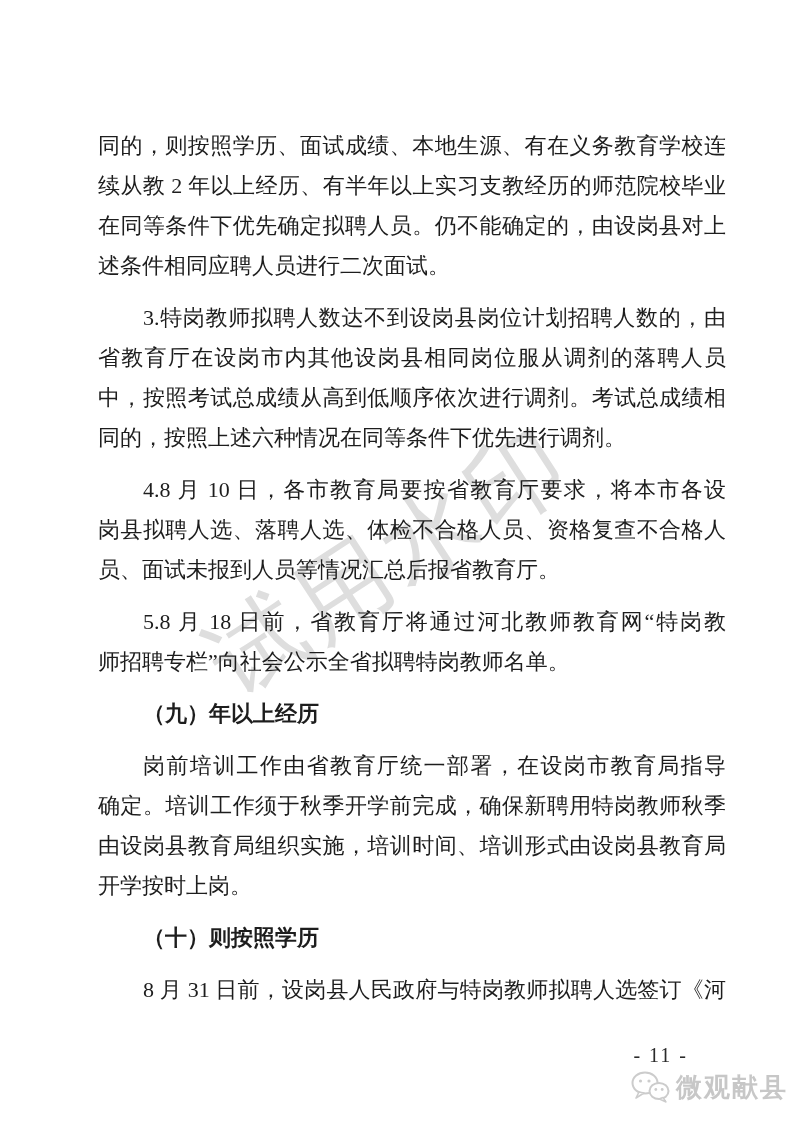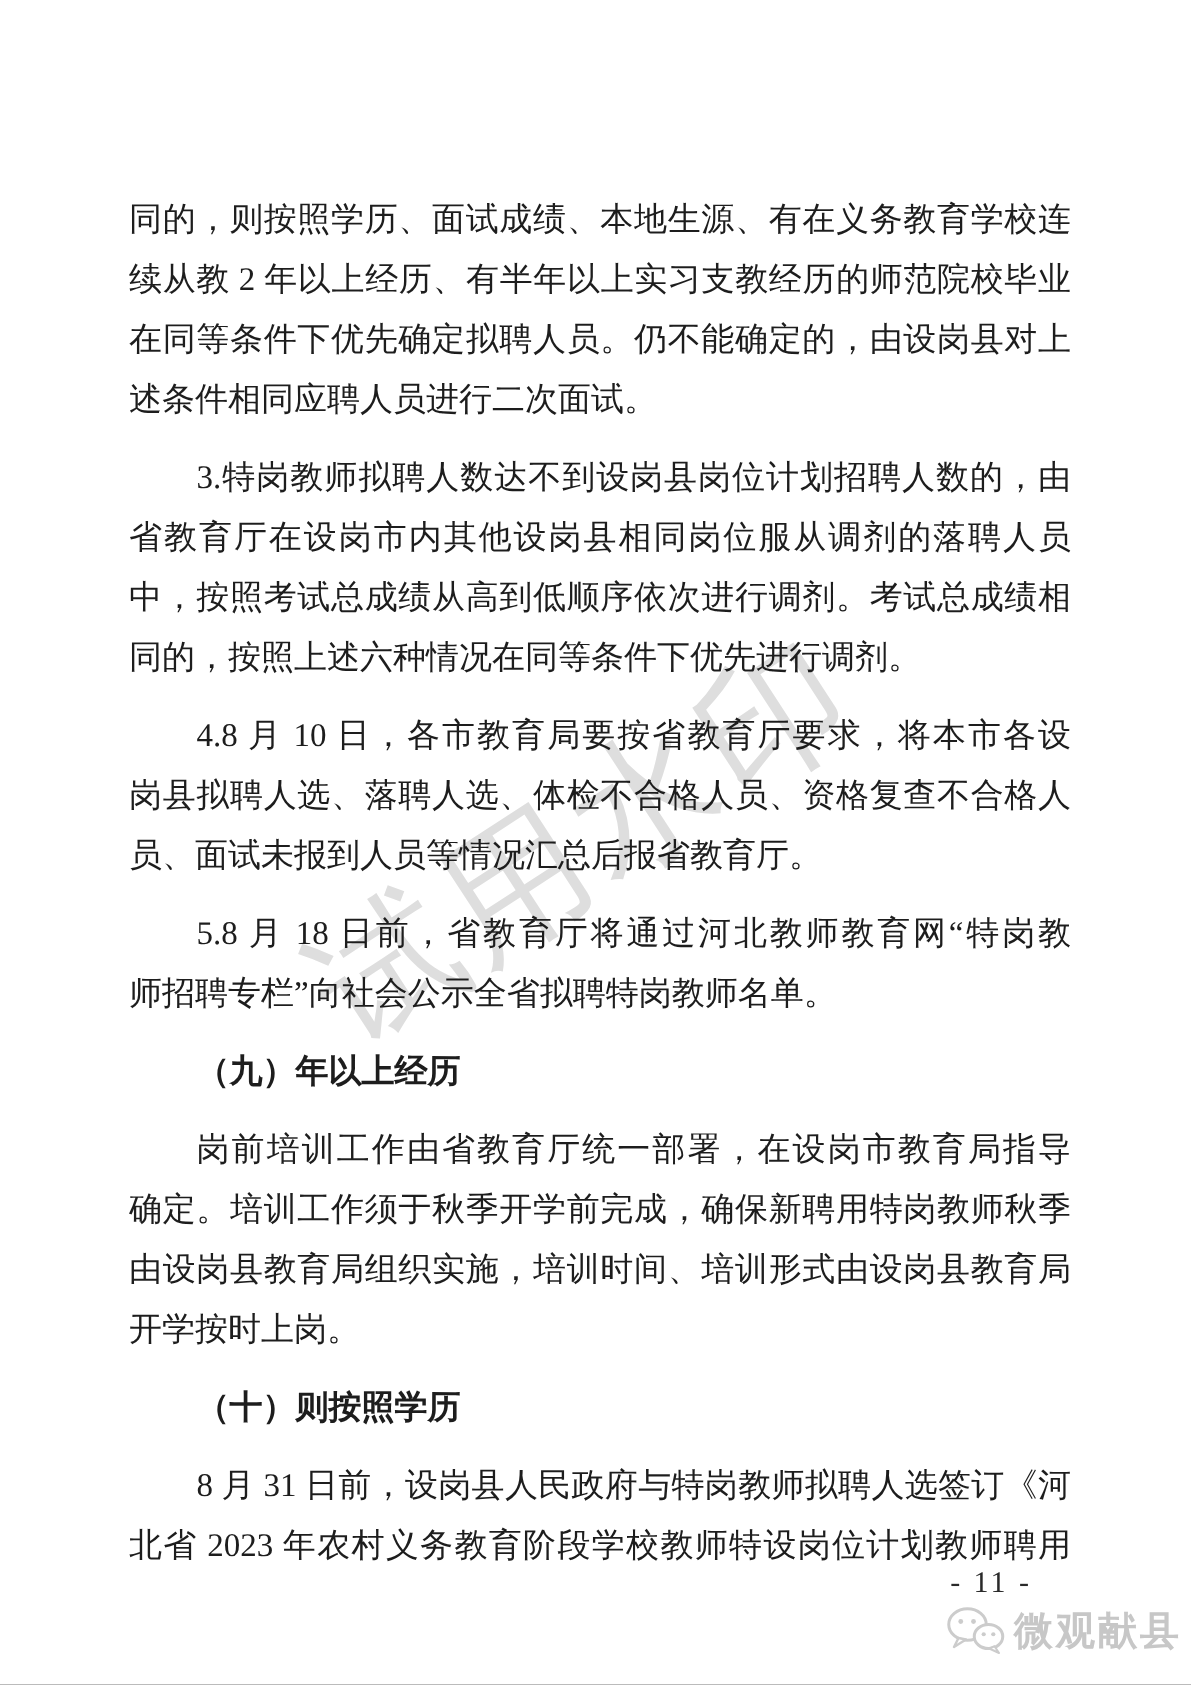--- a/index.html
+++ b/index.html
@@ -19,21 +19,21 @@
     font-size:96px;
     letter-spacing:6px;
     color:#dedede;
     white-space:nowrap;
     z-index:0;
     user-select:none;
     font-family:"Liberation Serif","DejaVu Serif",serif;
   }
   .doc-body{
     position:absolute;
-    left:86px;top:126px;
+    left:98px;top:126px;
     width:628px;
     z-index:1;
   }
   .line{
     font-size:22px;
     line-height:40px;
     height:40px;
     color:#1d1d1d;
     text-align:justify;
     text-align-last:justify;
@@ -87,21 +87,20 @@
       <div class="line endline">员、面试未报到人员等情况汇总后报省教育厅。</div>
       <div class="line indent">5.8 月 18 日前，省教育厅将通过河北教师教育网“特岗教</div>
       <div class="line endline">师招聘专栏”向社会公示全省拟聘特岗教师名单。</div>
       <div class="line heading indent endline">（九）年以上经历</div>
       <div class="line indent">岗前培训工作由省教育厅统一部署，在设岗市教育局指导下，</div>
       <div class="line">确定。培训工作须于秋季开学前完成，确保新聘用特岗教师秋季</div>
       <div class="line">由设岗县教育局组织实施，培训时间、培训形式由设岗县教育局</div>
       <div class="line endline">开学按时上岗。</div>
       <div class="line heading indent endline">（十）则按照学历</div>
       <div class="line indent">8 月 31 日前，设岗县人民政府与特岗教师拟聘人选签订《河</div>
-      <div class="line">北省 2023 年农村义务教育阶段学校教师特设岗位计划教师聘用</div>
     </div>
 
   <div class="page-number">- 11 -</div>
 
   <div class="footer-brand">
     <svg class="wechat-icon" viewBox="0 0 40 34" xmlns="http://www.w3.org/2000/svg">
       <ellipse cx="15" cy="12" rx="12.5" ry="10.5" fill="#ffffff" stroke="#cccccc" stroke-width="2"></ellipse>
       <path d="M9 21 L6 27 L14 22 Z" fill="#ffffff" stroke="#cccccc" stroke-width="1.6" stroke-linejoin="round"></path>
       <circle cx="10.5" cy="10" r="1.6" fill="#cccccc"></circle>
       <circle cx="19" cy="10" r="1.6" fill="#cccccc"></circle>

